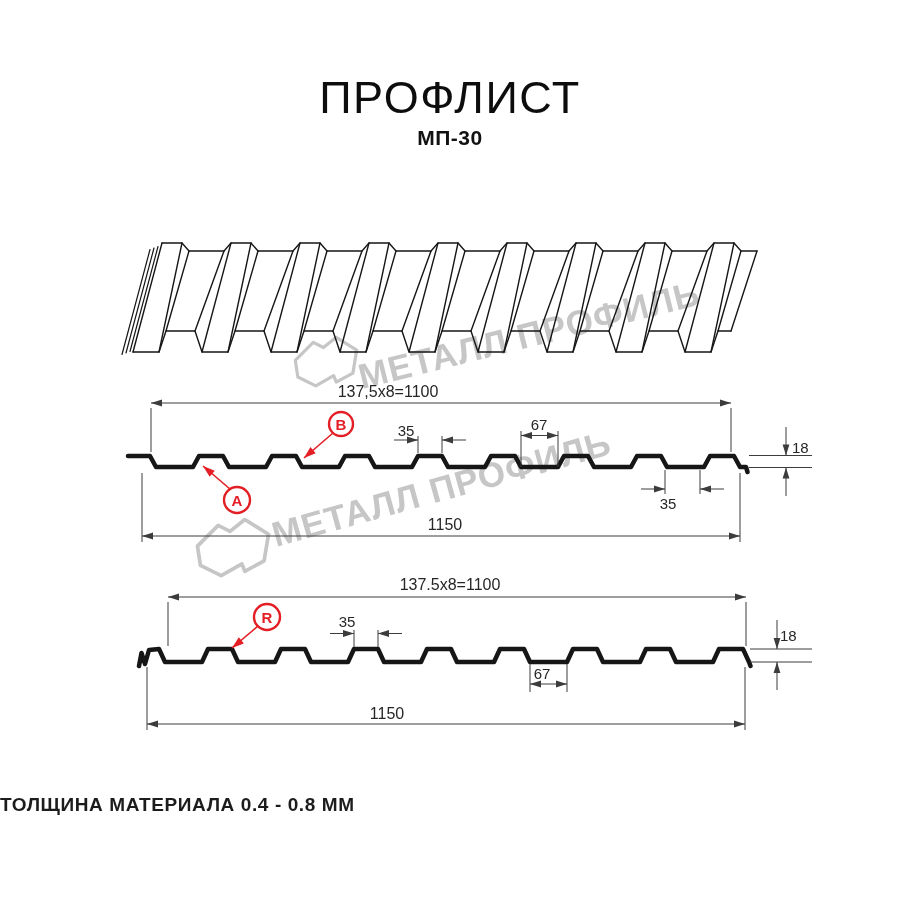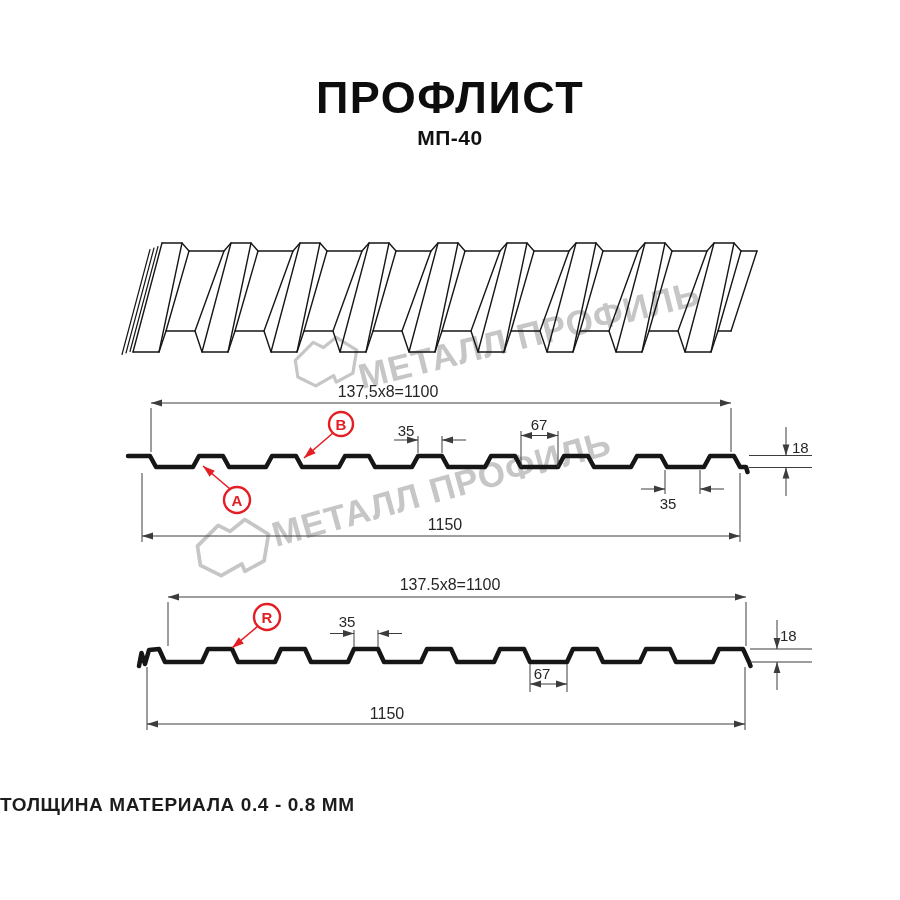--- a/index.html
+++ b/index.html
@@ -1,35 +1,35 @@
 <!DOCTYPE html>
 <html><head>
 <meta charset="utf-8">
 <style>
   html,body{margin:0;padding:0;background:#ffffff;}
   #stage{position:relative;width:900px;height:900px;background:#ffffff;overflow:hidden;
          font-family:"Liberation Sans", sans-serif;}
   .title{position:absolute;left:0;top:72px;width:900px;text-align:center;
-         font-size:45px;font-weight:bold;letter-spacing:1.5px;color:#0d0d0d;}
+         font-size:45px;font-weight:normal;letter-spacing:1.5px;color:#0d0d0d;}
   .subtitle{position:absolute;left:0;top:126px;width:900px;text-align:center;
          font-size:21px;font-weight:bold;letter-spacing:0.5px;color:#111;}
   .footer{position:absolute;left:0;top:794px;width:900px;text-align:left;
          font-size:19px;font-weight:bold;letter-spacing:0.6px;color:#1c1c1c;}
   svg{position:absolute;left:0;top:0;}
   .dim-t{font-family:"Liberation Sans",sans-serif;font-size:15px;fill:#262626;}
   .dim-t-lg{font-family:"Liberation Sans",sans-serif;font-size:16px;fill:#262626;}
   .red-t{font-family:"Liberation Sans",sans-serif;font-size:15px;font-weight:bold;}
   .wm-t{font-family:"Liberation Sans",sans-serif;font-size:35px;font-weight:bold;letter-spacing:1px;}
 </style>
 </head>
 <body>
 
 <div id="stage">
   <div class="title">ПРОФЛИСТ</div>
-  <div class="subtitle">МП-40</div>
+  <div class="subtitle">МП-30</div>
 
   <svg id="draw" width="900" height="900" viewBox="0 0 900 900">
 
     <g id="wm-layer">
       <g id="wm1-logo">
           <path d="M2,38 L30,10 L46,18 L66,2 L98,22 L92,58 L66,72 L62,62 L34,78 L6,64 Z" fill="none" stroke="#c6c6c6" stroke-width="5" stroke-linejoin="round" transform="translate(294,336) scale(0.64)"></path>
         </g>
       <text class="wm-t" transform="translate(362,389) rotate(-14)" fill="#c6c6c6">МЕТАЛЛ ПРОФИЛЬ</text>
       <g id="wm2-logo">
           <path d="M2,38 L30,10 L46,18 L66,2 L98,22 L92,58 L66,72 L62,62 L34,78 L6,64 Z" fill="none" stroke="#c6c6c6" stroke-width="5" stroke-linejoin="round" transform="translate(196,518) scale(0.74)"></path>

